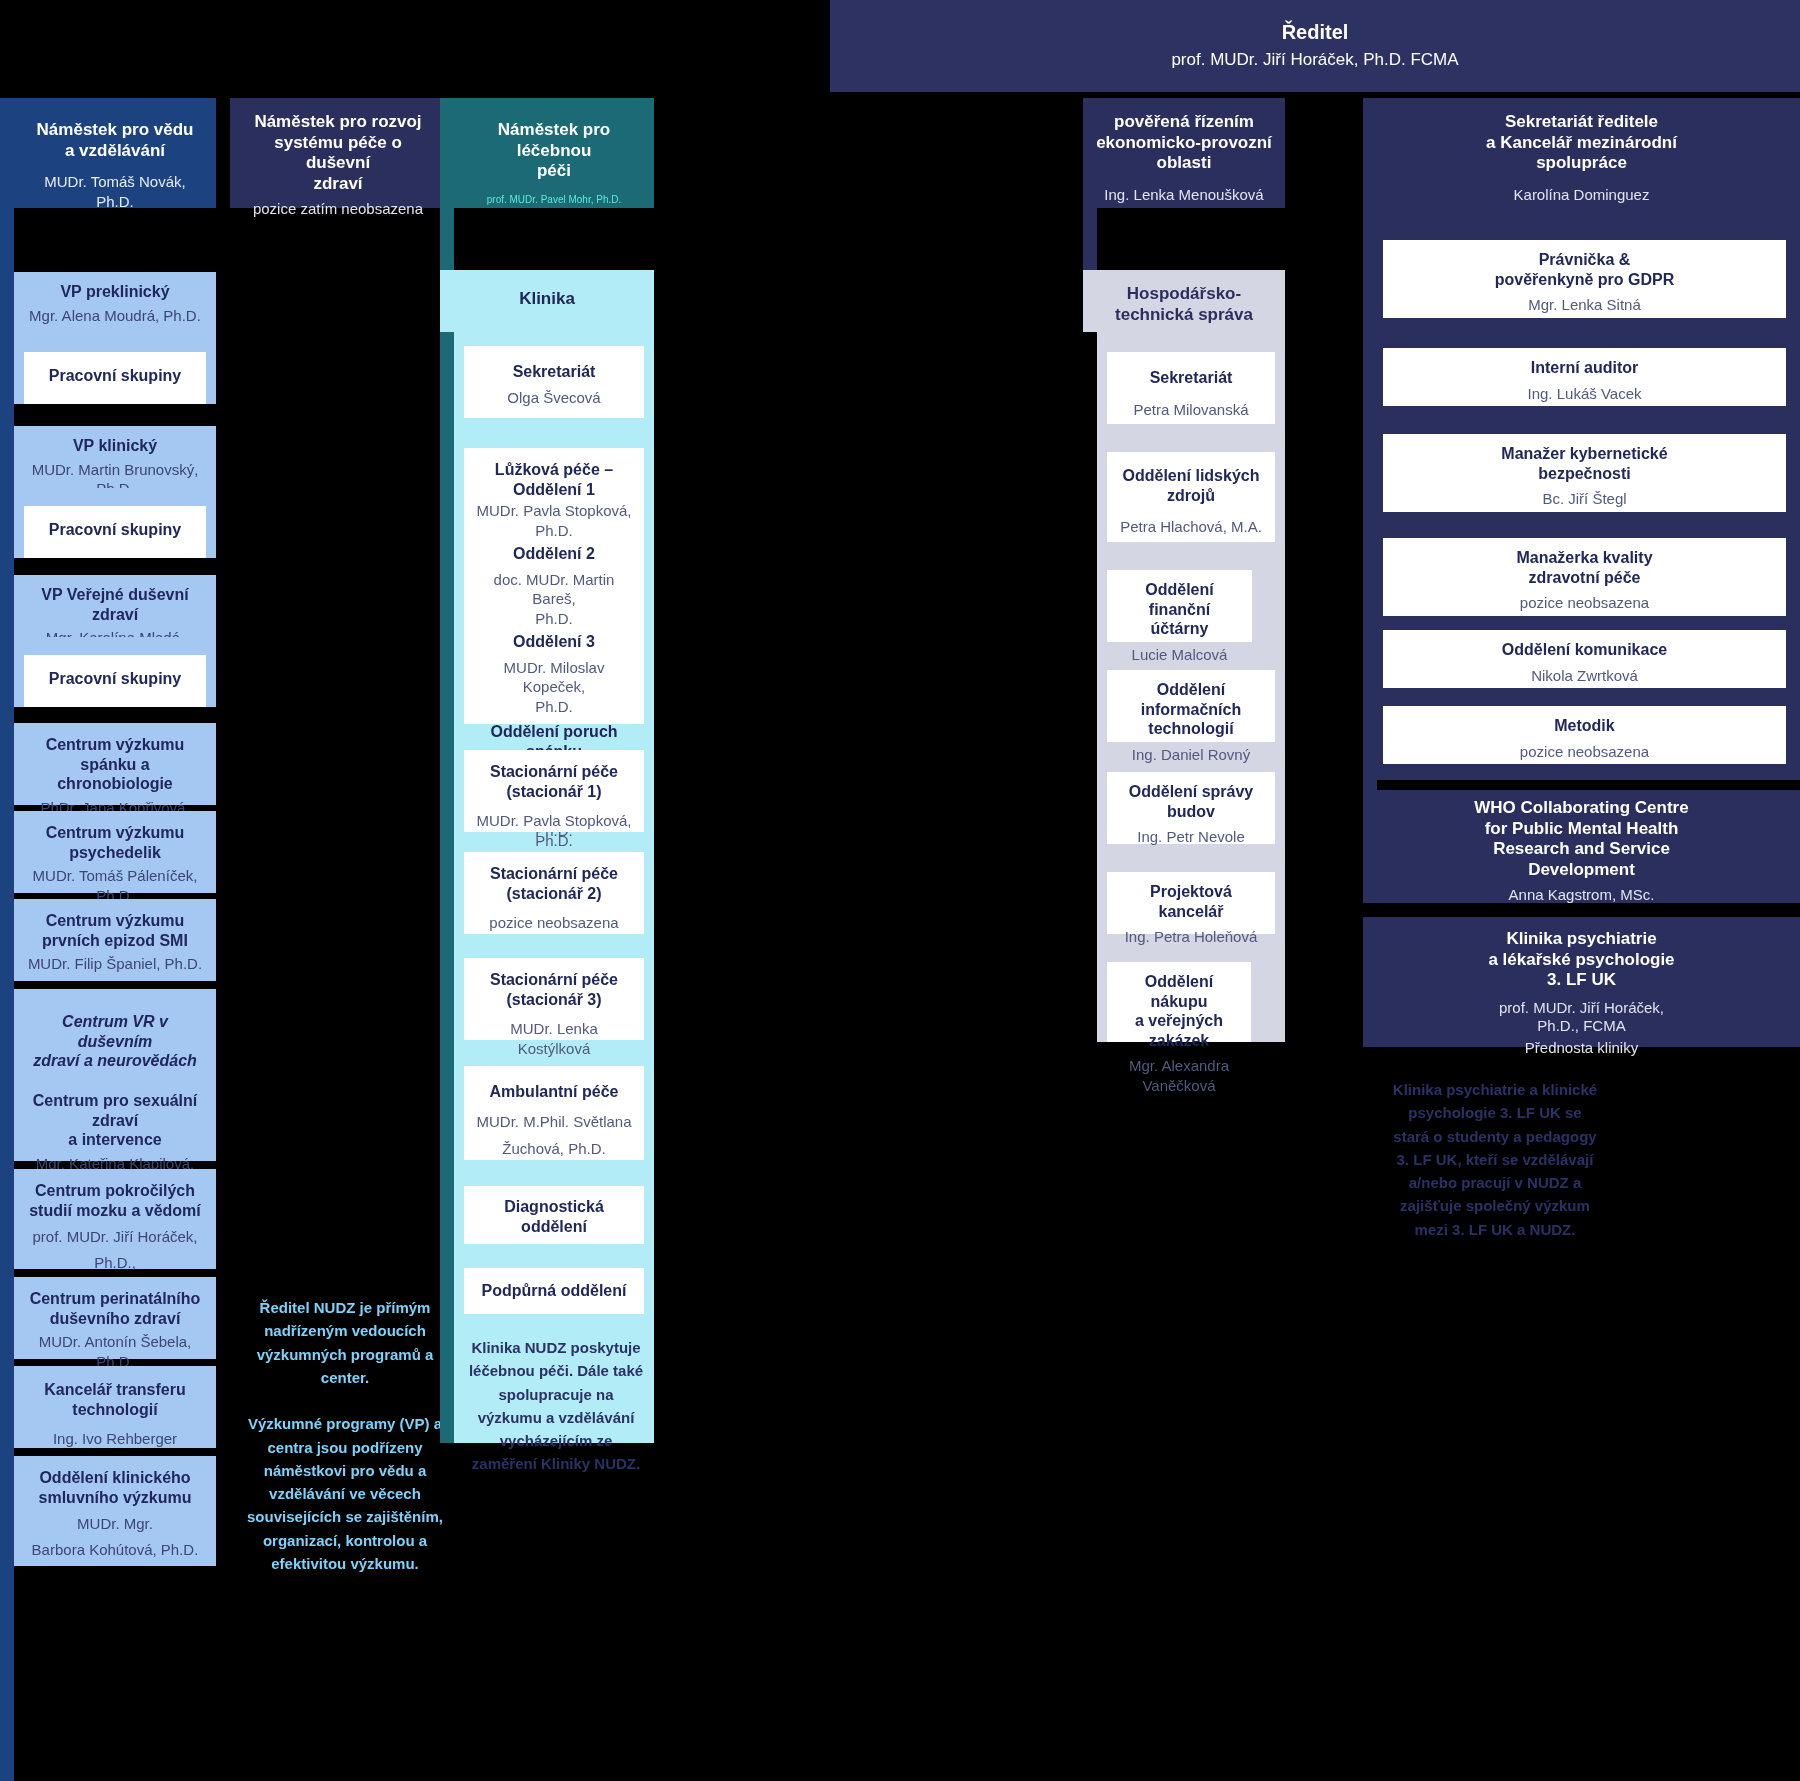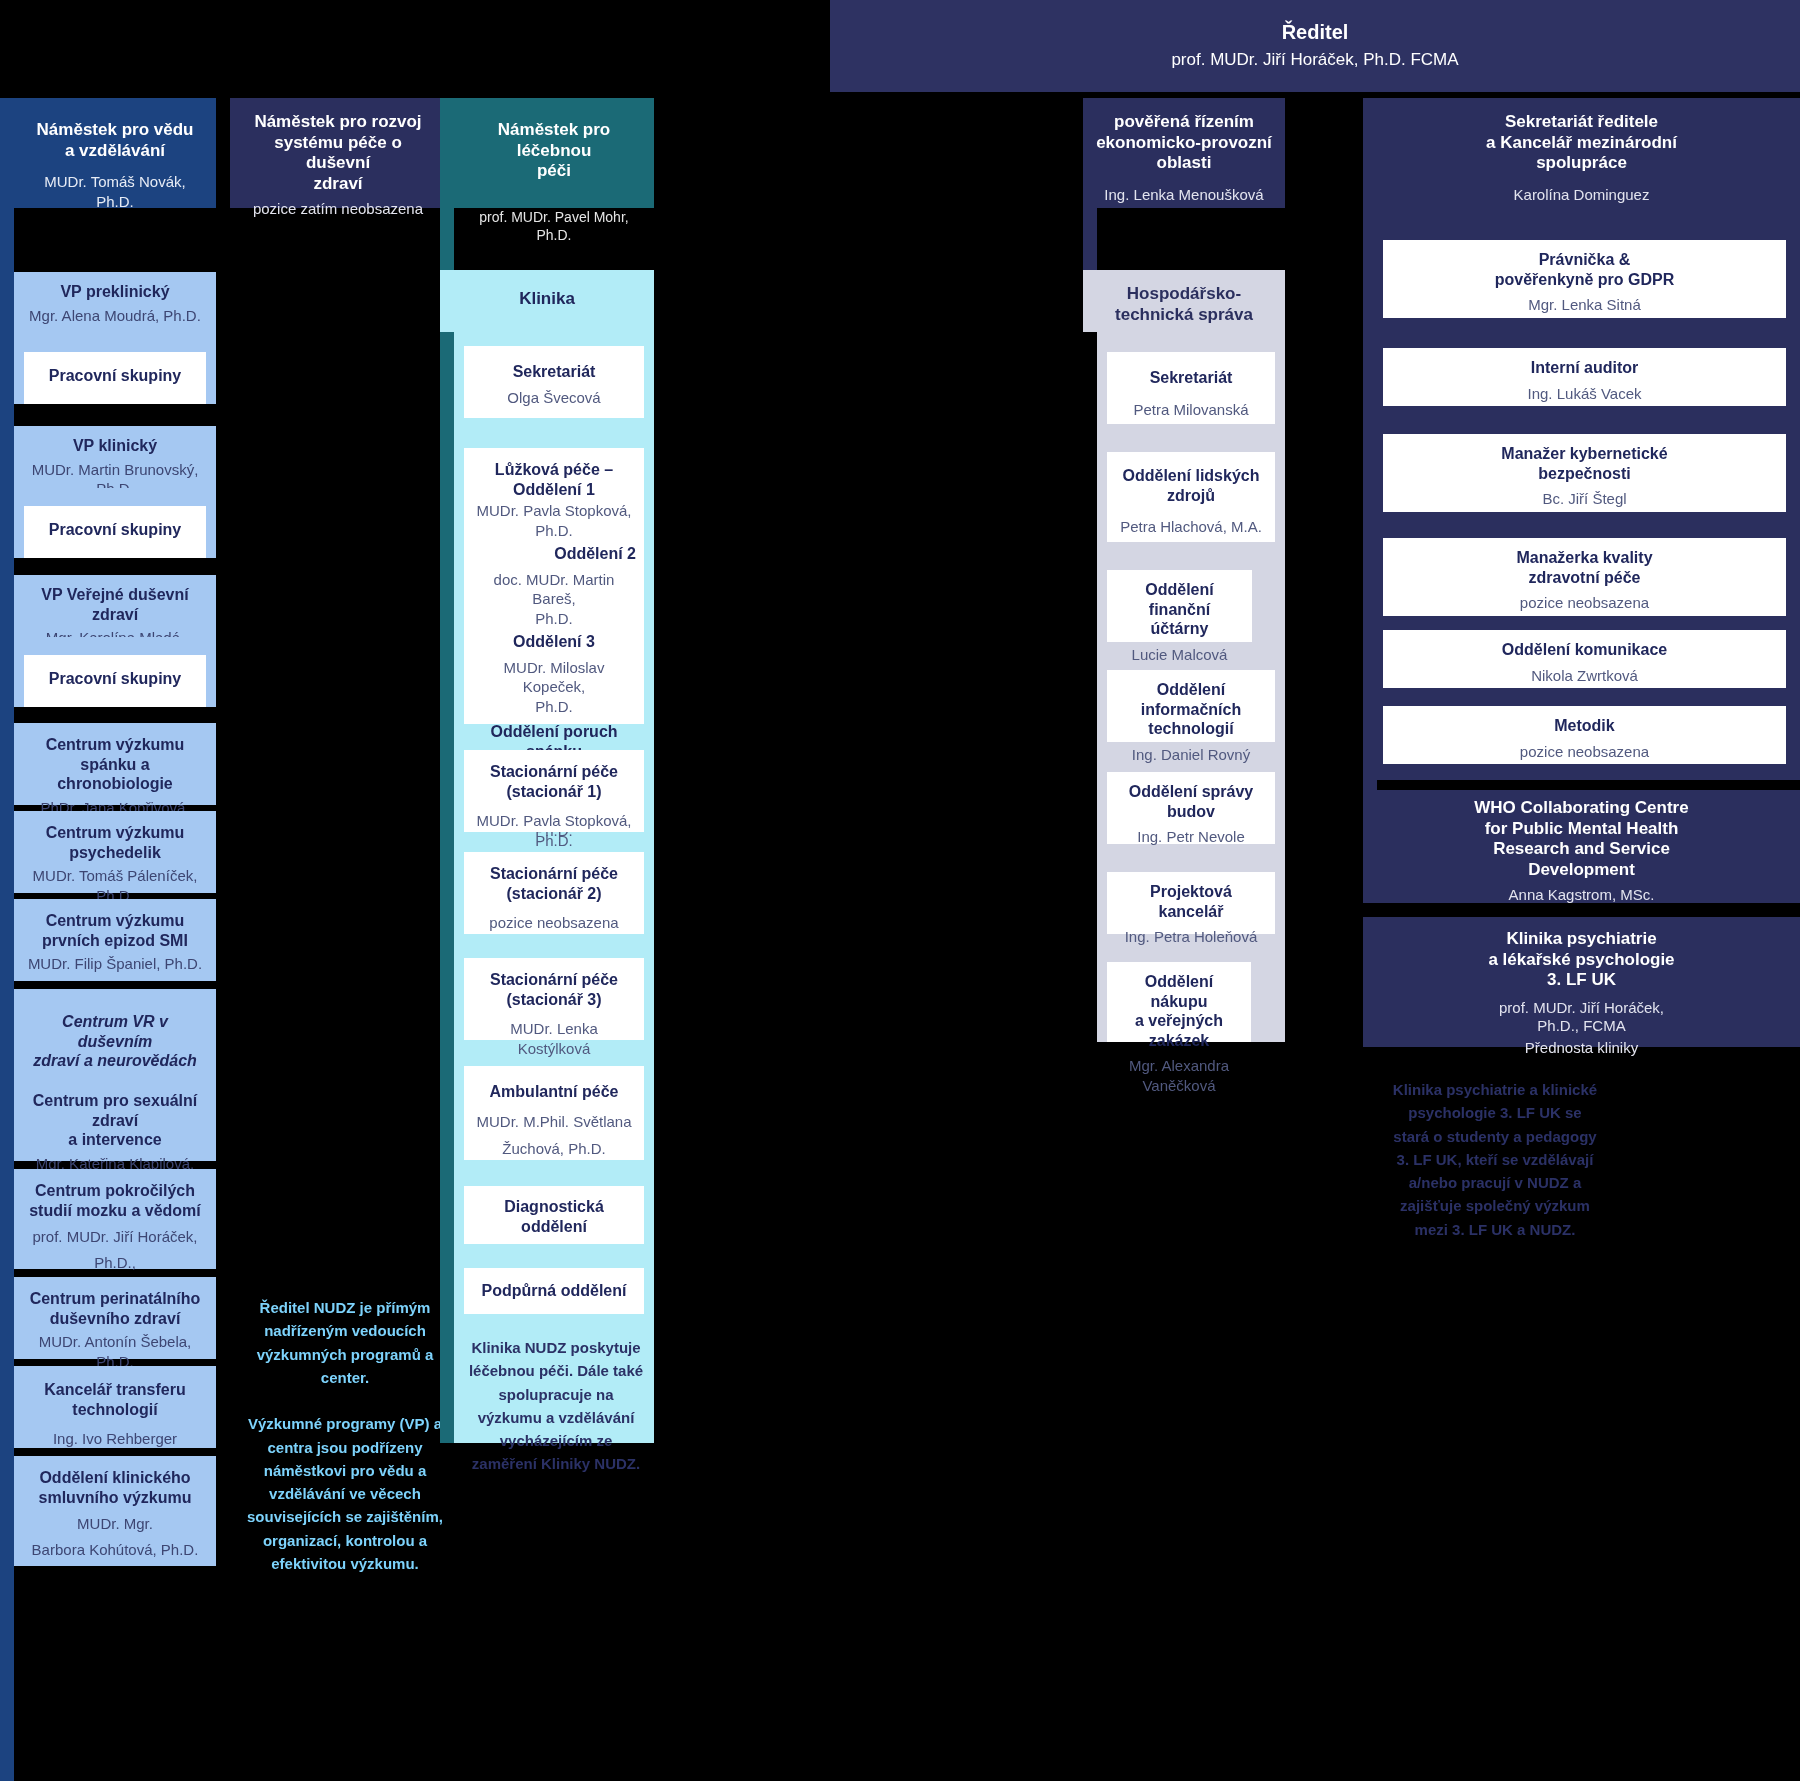--- a/index.html
+++ b/index.html
@@ -31,21 +31,21 @@
   .navy .s { font-size: 15px; color:#e3e4ef; margin-top: 11px; }
 
   
   .blue { background: #1c4380; color:#ffffff; }
   .blue .t { font-size: 17px; }
   .blue .s { font-size: 15px; color:#e7ecf5; margin-top: 11px; }
 
   
   .teal { background: #1b6a76; color:#ffffff; }
   .teal .t { font-size: 17px; }
-  .teal .s { font-size: 14px; color:#e5e5e5; margin-top: 26px; }
+  .teal .s { font-size: 10px; color:#5eead4; margin-top: 11px; }
 
   
   .lblue { background: #a5c8f2; color:#20275c; }
   .lblue .t { font-size: 16px; }
   .lblue .s { font-size: 15px; color:#3d4673; font-weight: normal; margin-top: 4px; }
 
   
   .white { background: #ffffff; color:#20275c; }
   .white .t { font-size: 16px; }
   .white .s { font-size: 15px; color:#51597f; font-weight: normal; margin-top: 6px; }
@@ -190,21 +190,21 @@
 
   <div class="box white pad" style="left:464px; top:346px; width:180px; height:72px; padding-top:16px;">
     <span class="t">Sekretariát</span>
     <span class="s">Olga Švecová</span>
   </div>
 
   <div class="box white" style="left:464px; top:448px; width:180px; height:276px; padding:12px 8px;">
     <span class="t" style="white-space:pre-line;">Lůžková péče –
 Oddělení 1</span>
     <span class="s" style="margin-top:2px;">MUDr. Pavla Stopková, Ph.D.</span>
-    <span class="t" style="margin-top:4px;text-align:right;">Oddělení 2</span>
+    <span class="t" style="margin-top:4px;">Oddělení 2</span>
     <span class="s" style="white-space:pre-line;">doc. MUDr. Martin Bareš,
 Ph.D.</span>
     <span class="t" style="margin-top:4px;">Oddělení 3</span>
     <span class="s" style="white-space:pre-line;">MUDr. Miloslav Kopeček,
 Ph.D.</span>
     <span class="t" style="margin-top:6px; white-space:pre-line;">Oddělení poruch
 spánku</span>
     <span class="s" style="white-space:pre-line; line-height:1.7;">doc. MUDr. Jitka Bušková,
 Ph.D.</span>
   </div>

